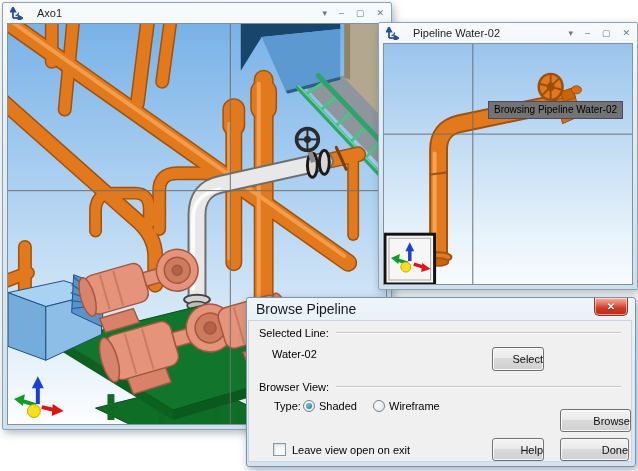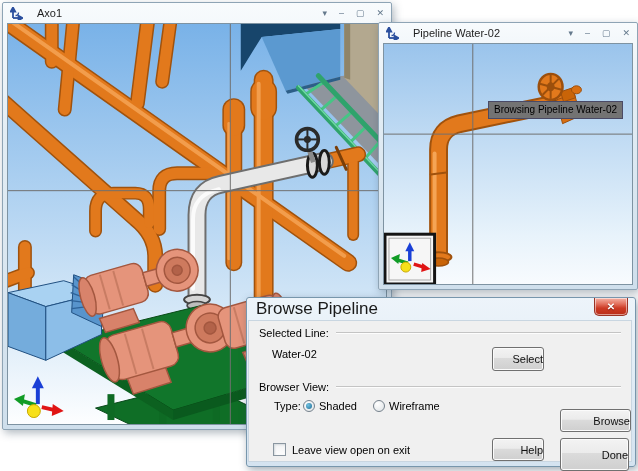--- a/index.html
+++ b/index.html
@@ -16,21 +16,21 @@
           overflow:hidden;background:#BBD6EE}
   .client svg{display:block;width:100%;height:100%}
   
   .tooltip{position:absolute;left:104px;top:57px;background:#737373;border:1px solid #4A4A66;
            padding:2px 5px 3px 5px;font-size:10px;color:#000;white-space:nowrap;z-index:5}
   
   .dialog{position:absolute;left:246px;top:297px;width:390px;height:170px;box-sizing:border-box;
           border:1px solid #7796AC;border-radius:3px;background:linear-gradient(#EDF4FA,#D4E3F0);
           box-shadow:2px 3px 9px rgba(50,70,90,.45)}
   .dlg-titlebar{position:relative;height:22px;display:flex;align-items:center;padding-left:9px}
-  .dlg-title{font-size:17px;color:#1A1A1A}
+  .dlg-title{font-size:14px;color:#1A1A1A}
   .dlg-close{position:absolute;top:0px;right:7px;width:34px;height:18px;box-sizing:border-box;
              border:1px solid #9A3325;border-top:none;border-radius:0 0 5px 5px;
              background:linear-gradient(#F6B2A4,#E2705D 35%,#CC3A24 60%,#B92D18);
              color:#FFF;font-size:10px;font-weight:bold;display:flex;align-items:center;
              justify-content:center;text-shadow:0 1px 1px #7A1A0C;
              box-shadow:inset 0 0 0 1px rgba(255,255,255,.5);cursor:default}
   .dlg-body{position:relative;margin:0 3px 3px 1px;height:142px;background:#F0F0F0;
             border:1px solid #C9D6E1;box-sizing:border-box;font-size:11px;color:#000}
   .sep-row{position:absolute;left:10px;right:10px;display:flex;align-items:center;gap:7px}
   .etch{flex:1;height:0;border-top:1px solid #C4C4C4;border-bottom:1px solid #FDFDFD}
@@ -361,17 +361,17 @@
     <span class="dlg-static" style="left:140px;top:79px">Wireframe</span>
     <div class="btn" style="left:311px;top:88px;width:71px;height:23px">
       <span>Browse</span>
     </div>
 
     <span class="checkbox" style="left:24px;top:122px"></span>
     <span class="dlg-static" style="left:43px;top:123px">Leave view open on exit</span>
     <div class="btn" style="left:243px;top:117px;width:52px;height:23px">
       <span>Help</span>
     </div>
-    <div class="btn" style="left:311px;top:117px;width:69px;height:33px">
+    <div class="btn" style="left:311px;top:117px;width:69px;height:23px">
       <span>Done</span>
     </div>
   </div>
 </div>
 
 </body></html>

